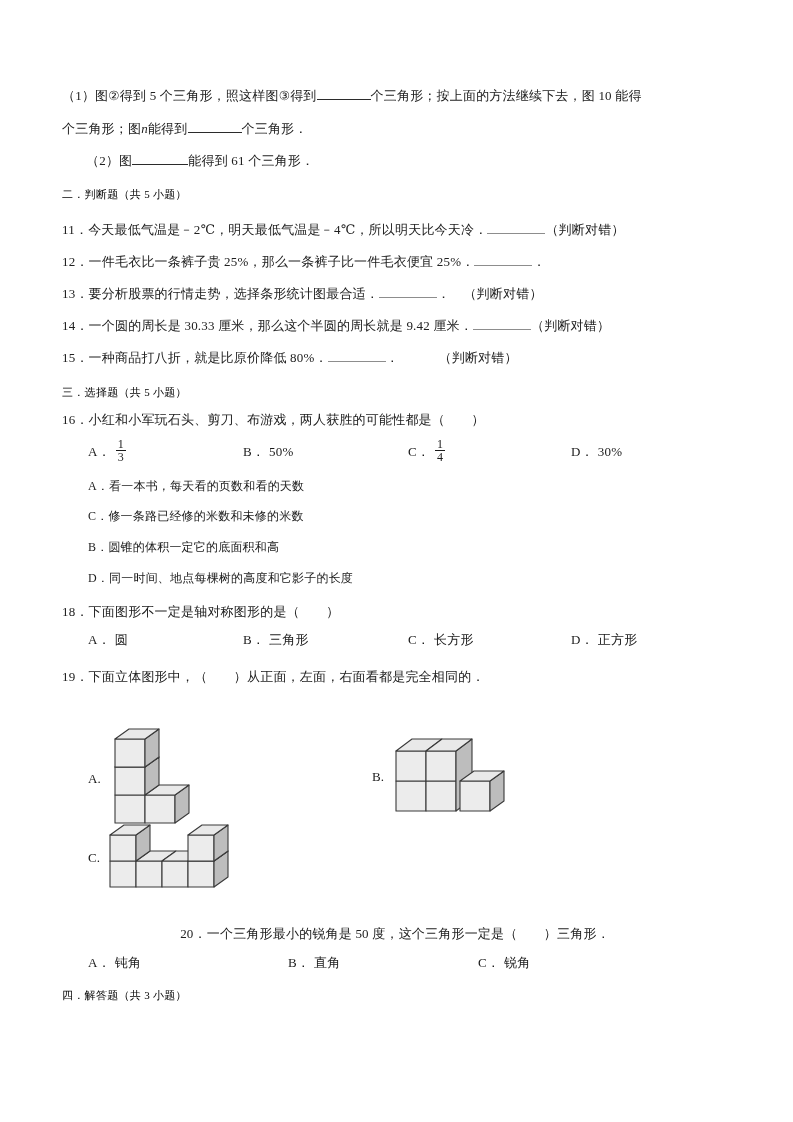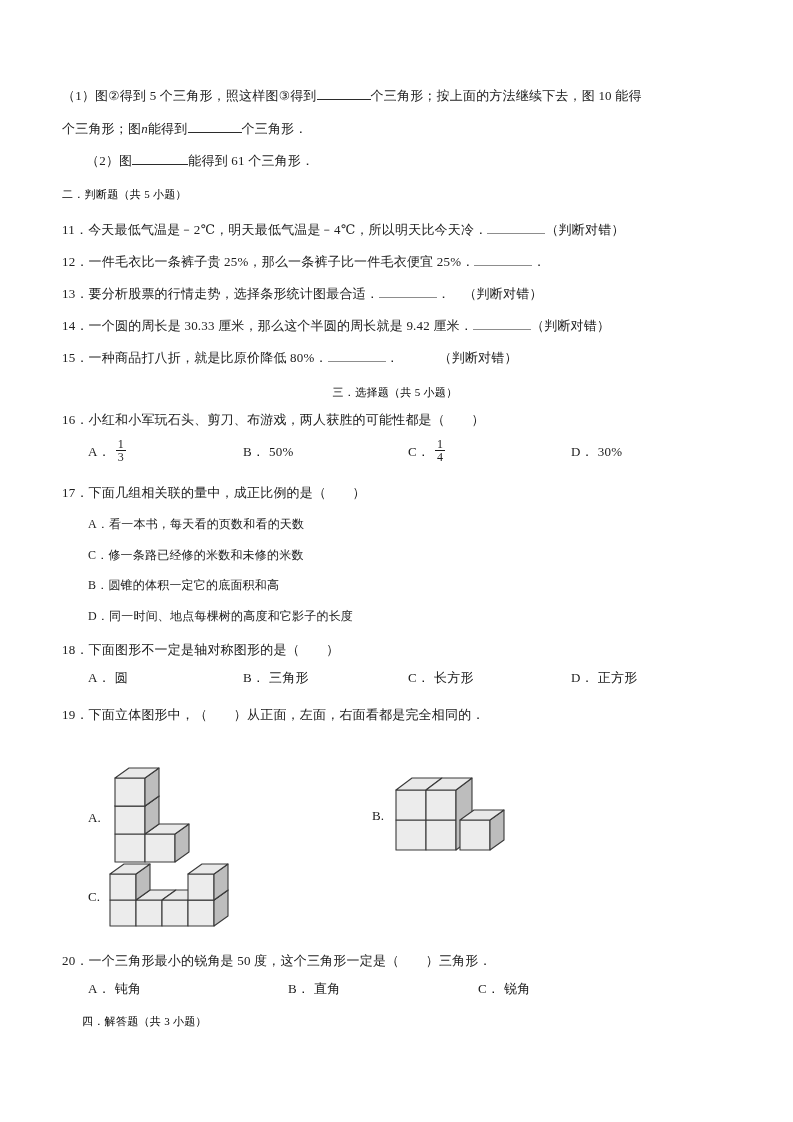--- a/index.html
+++ b/index.html
@@ -151,21 +151,21 @@
     </div>
 
     <div class="para" style="margin-top:12px;">
       <span class="q-num">14．</span><span>一个圆的周长是 30.33 厘米，那么这个半圆的周长就是 9.42 厘米．</span><span class="blank-faint"></span><span>（判断对错）</span>
     </div>
 
     <div class="para" style="margin-top:12px;">
       <span class="q-num">15．</span><span>一种商品打八折，就是比原价降低 80%．</span><span class="blank-faint"></span><span>．　　　（判断对错）</span>
     </div>
 
-    <div class="sec-head" style="margin-top:16px;text-align:center;">三．选择题（共 5 小题）</div>
+    <div class="sec-head" style="margin-top:16px;">三．选择题（共 5 小题）</div>
 
     <div class="para" style="margin-top:10px;">
       <span class="q-num">16．</span><span>小红和小军玩石头、剪刀、布游戏，两人获胜的可能性都是（　　）</span>
     </div>
     <div class="opts opt4">
       <div class="opt">
         <span class="opt-lab">A．</span>
         <span class="frac">
           <span class="num">1</span>
           <span class="den">3</span>
@@ -181,23 +181,20 @@
           <span class="num">1</span>
           <span class="den">4</span>
         </span>
       </div>
       <div class="opt">
         <span class="opt-lab">D．</span>
         <span>30%</span>
       </div>
     </div>
 
-    <div class="para" style="margin-top:18px;">
-      <span class="q-num">17．</span><span>下面几组相关联的量中，成正比例的是（　　）</span>
-    </div>
     <div class="optlist">
       <div class="optline">A．看一本书，每天看的页数和看的天数</div>
       <div class="optline">C．修一条路已经修的米数和未修的米数</div>
       <div class="optline">B．圆锥的体积一定它的底面积和高</div>
       <div class="optline">D．同一时间、地点每棵树的高度和它影子的长度</div>
     </div>
 
     <div class="para" style="margin-top:15px;">
       <span class="q-num">18．</span><span>下面图形不一定是轴对称图形的是（　　）</span>
     </div>
@@ -292,34 +289,34 @@
             <polygon points="4,18 18,8 44,8 30,18" fill="#e9e9e9"></polygon>
 
             <polygon points="82,18 108,18 108,44 82,44" fill="#ececec"></polygon>
             <polygon points="108,18 122,8 122,34 108,44" fill="#bdbdbd"></polygon>
             <polygon points="82,18 96,8 122,8 108,18" fill="#e9e9e9"></polygon>
           </g>
         </svg>
       </div>
     </div>
 
-    <div class="para" style="margin-top:4px;">
+    <div class="para" style="margin-top:16px;text-align:center;">
       <span class="q-num">20．</span><span>一个三角形最小的锐角是 50 度，这个三角形一定是（　　）三角形．</span>
     </div>
     <div class="opts opt3">
       <div class="opt">
         <span class="opt-lab">A．</span>
         <span>钝角</span>
       </div>
       <div class="opt">
         <span class="opt-lab">B．</span>
         <span>直角</span>
       </div>
       <div class="opt">
         <span class="opt-lab">C．</span>
         <span>锐角</span>
       </div>
     </div>
 
-    <div class="sec-head" style="margin-top:16px;margin-left:20px;">四．解答题（共 3 小题）</div>
+    <div class="sec-head" style="margin-top:16px;">四．解答题（共 3 小题）</div>
 
   </div>
 </div>
 
 </body></html>

